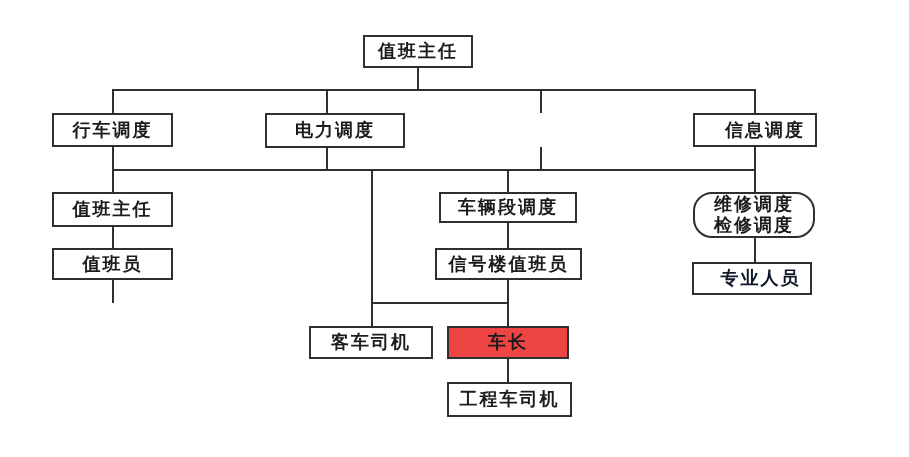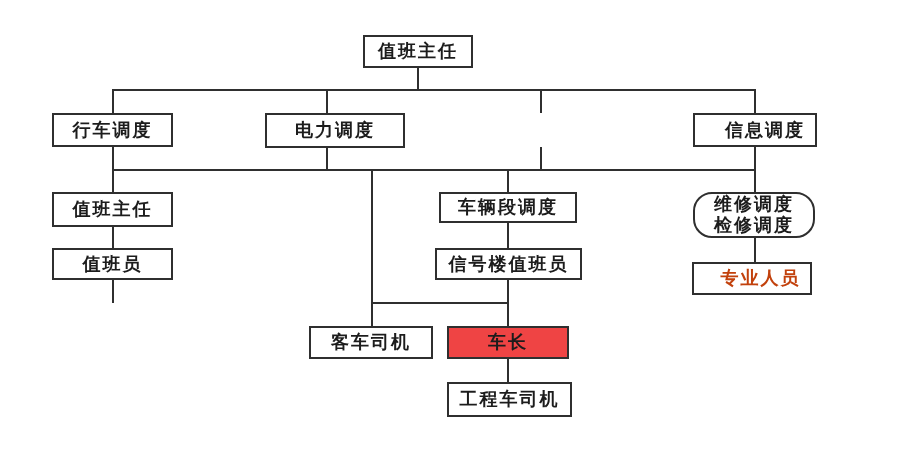--- a/index.html
+++ b/index.html
@@ -88,21 +88,21 @@
       <div class="node-line" style="color: rgb(28, 28, 28);">维修调度</div>
       <div class="node-line" style="color: rgb(28, 28, 28);">检修调度</div>
     </div>
     <div class="node" style="left: 52px; top: 248px; width: 121px; height: 32px; border-color: rgb(47, 47, 47); background: rgb(255, 255, 255);">
       <div class="node-line" style="color: rgb(28, 28, 28);">值班员</div>
     </div>
     <div class="node" style="left: 435px; top: 248px; width: 147px; height: 32px; border-color: rgb(47, 47, 47); background: rgb(255, 255, 255);">
       <div class="node-line" style="color: rgb(28, 28, 28);">信号楼值班员</div>
     </div>
     <div class="node" style="left: 692px; top: 262px; width: 120px; height: 33px; border-color: rgb(47, 47, 47); background: rgb(255, 255, 255);">
-      <div class="node-line" style="color: #c2410c; margin-left: 17px;">专业人员</div>
+      <div class="node-line" style="color: #0f172a; margin-left: 17px;">专业人员</div>
     </div>
     <div class="node" style="left: 309px; top: 326px; width: 124px; height: 33px; border-color: rgb(47, 47, 47); background: rgb(255, 255, 255); text-align: center;">
       <div class="node-line" style="color: rgb(28, 28, 28);">客车司机</div>
     </div>
     <div class="node" style="left: 447px; top: 326px; width: 122px; height: 33px; border-color: rgb(47, 47, 47); background: #ef4444;">
       <div class="node-line" style="color: rgb(28, 28, 28);">车长</div>
     </div>
     <div class="node" style="left: 447px; top: 382px; width: 125px; height: 35px; border-color: rgb(47, 47, 47); background: rgb(255, 255, 255);">
       <div class="node-line" style="color: rgb(28, 28, 28);">工程车司机</div>
     </div>

